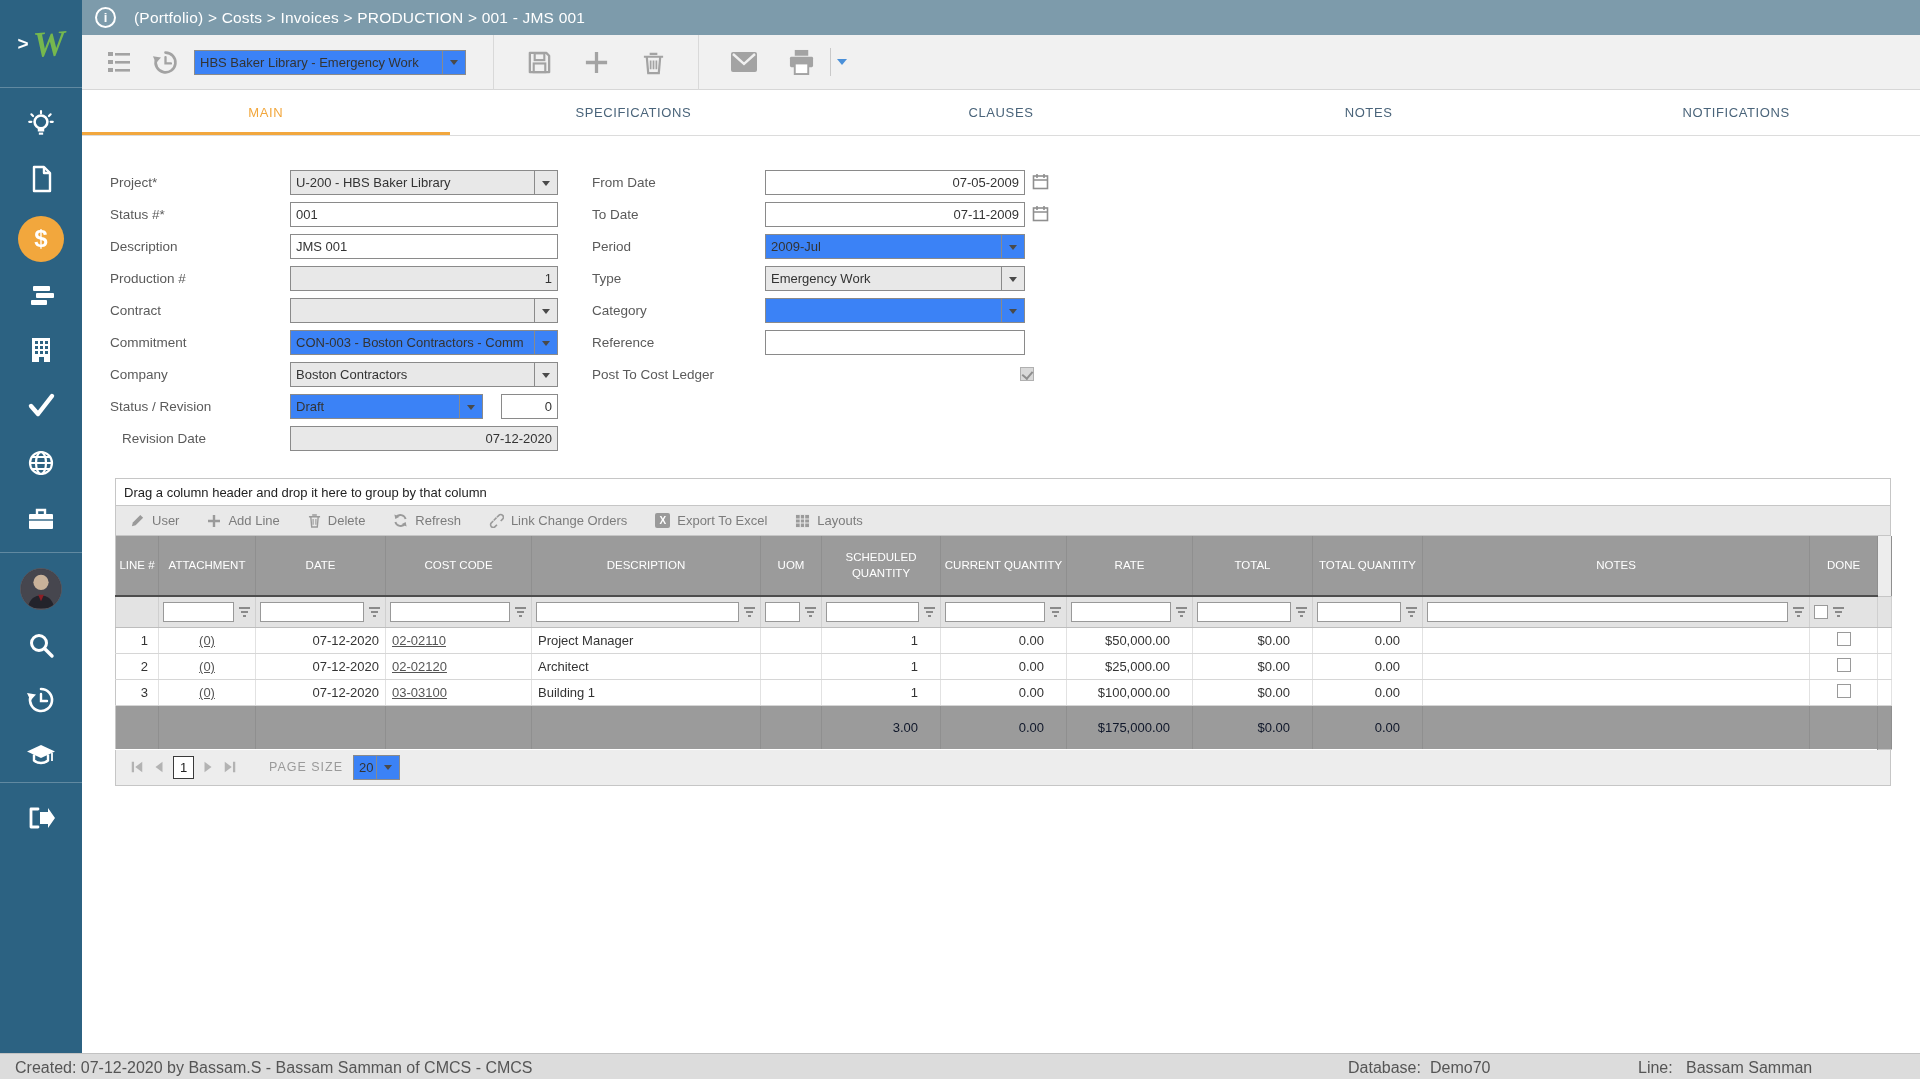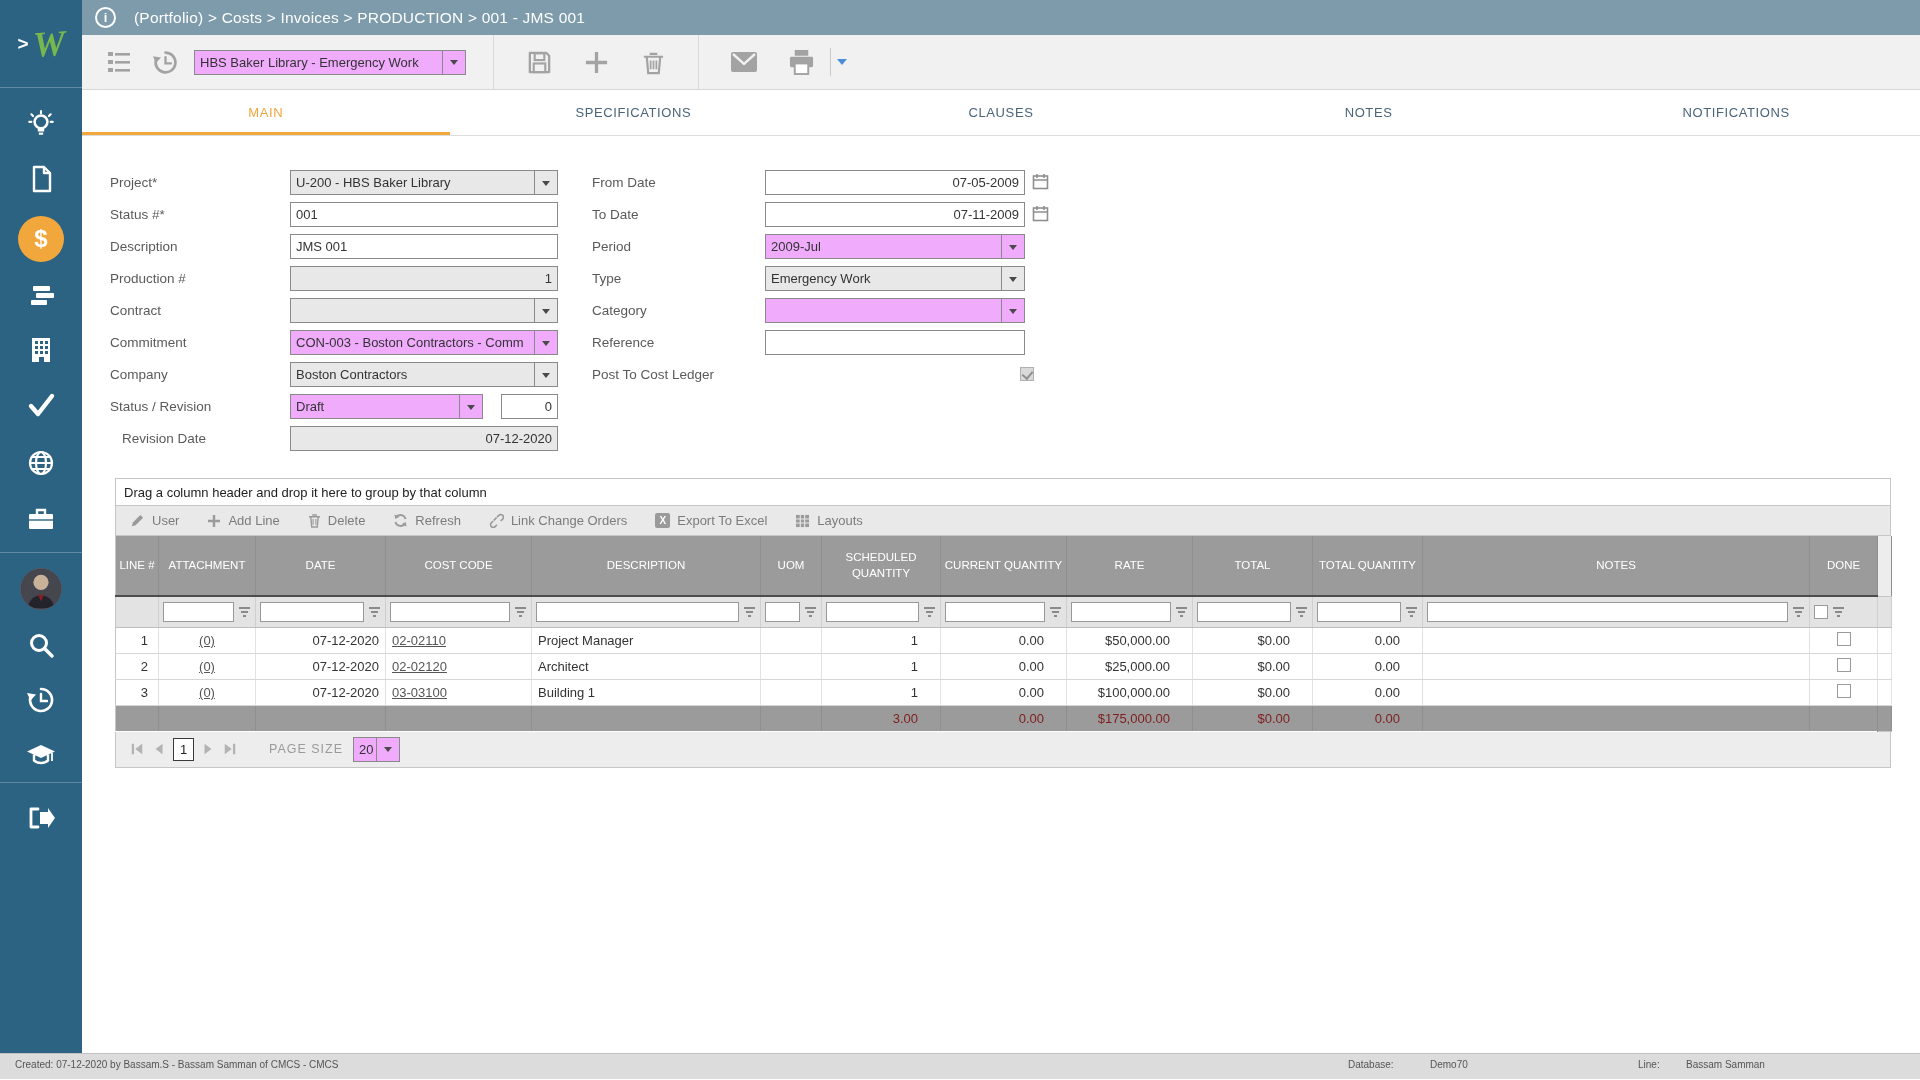--- a/index.html
+++ b/index.html
@@ -31,21 +31,21 @@
     display:flex; align-items:center; justify-content:center; font-size:13px; font-weight:bold;
     margin-right:18px; flex:0 0 auto; }
   .crumb-text { font-size:15.5px; letter-spacing:.2px; white-space:nowrap; }
   .crumb-text .plink { cursor:pointer; }
 
   .toolbar { height:55px; background:#f1f1f1; border-bottom:1px solid #d7d7d7;
     display:flex; align-items:center; position:relative; }
   .tb-icon { display:flex; align-items:center; justify-content:center; width:46px; height:46px; cursor:pointer; }
   .tb-divider { width:1px; height:55px; background:#d9d9d9; }
   .tb-divider-sm { width:1px; height:28px; background:#c9c9c9; margin:0 6px; }
-  .combo { display:flex; align-items:stretch; border:1px solid #8a8a8a; background:#f0abfc; height:25px; }
+  .combo { display:flex; align-items:stretch; border:1px solid #8a8a8a; background:#3b82f6; height:25px; }
   .combo .cv { flex:1; font-size:13px; color:#333; padding:0 5px; line-height:23px;
     white-space:nowrap; overflow:hidden; }
   .combo .ca { width:23px; border-left:1px solid #8a8a8a; display:flex; align-items:center;
     justify-content:center; cursor:pointer; background:inherit; }
   .combo .ca::after { content:""; border:4px solid transparent; border-top:5px solid #4a4a4a; margin-top:5px; }
   .combo.gray { background:#e8e8e8; }
   .rec-combo { width:272px; margin-left:6px; }
   .blue-caret { width:0; height:0; border:5px solid transparent; border-top:6px solid #4a90d9;
     margin-top:5px; cursor:pointer; }
 
@@ -82,37 +82,37 @@
     border-right:1px solid #8f8f8f; border-bottom:2px solid #4d4d4d; padding:4px 3px;
     text-align:center; height:60px; overflow:hidden; }
   .gt th.sb, .gt td.sb { background:#ededed; border-left:1px solid #b5b5b5; border-bottom:1px solid #c6c6c6; }
   .gt tr.filter td { background:#e3e3e3; border-right:1px solid #cfcfcf; border-bottom:1px solid #bdbdbd;
     padding:4px 4px; height:31px; }
   .fwrap { display:flex; align-items:center; gap:4px; }
   .fin { flex:1; height:20px; border:1px solid #999; background:#fff; min-width:0;
     font:12px "Liberation Sans", sans-serif; padding:0 3px; }
   .gt tr.data td { border-right:1px solid #e2e2e2; border-bottom:1px solid #d6d6d6; padding:0 6px;
     height:26px; color:#333; background:#fff; overflow:hidden; white-space:nowrap; }
-  .gt tr.total td { background:#9b9b9b; color:#7f1d1d; height:26px; padding:0 6px; border-right:1px solid #8f8f8f; }
+  .gt tr.total td { background:#9b9b9b; color:#0f172a; height:44px; padding:0 6px; border-right:1px solid #8f8f8f; }
   .num { text-align:right; padding-right:22px !important; }
   .rt2 { text-align:right; }
   .ctr { text-align:center; }
   .lnk { color:#555; text-decoration:underline; cursor:pointer; }
 
   .pager { height:36px; background:#ededed; border:1px solid #c6c6c6; border-top:none;
     display:flex; align-items:center; padding-left:10px; }
   .pg-btn { width:22px; height:24px; display:flex; align-items:center; justify-content:center; cursor:pointer; }
   .pg-box { width:21px; height:23px; border:1px solid #3a3a3a; background:#fff; display:flex;
     align-items:center; justify-content:center; font-size:13px; color:#222; margin:0 3px; cursor:pointer; }
   .pg-label { font-size:12.5px; color:#9a9a9a; letter-spacing:1px; margin:0 10px 0 28px; }
   .ps-combo { width:47px; }
 
   
   .status-bar { position:absolute; left:0; top:1053px; width:1920px; height:26px; background:#dcdcdc;
-    border-top:1px solid #c2c2c2; font-size:10px; color:#555; }
+    border-top:1px solid #c2c2c2; font-size:16px; color:#555; }
   .status-bar span { position:absolute; top:5px; white-space:nowrap; }
 </style>
 </head>
 <body>
 
 <div class="app">
 
   <div class="sidebar">
     <div class="logo-row">
       <span class="chev">&gt;</span>

